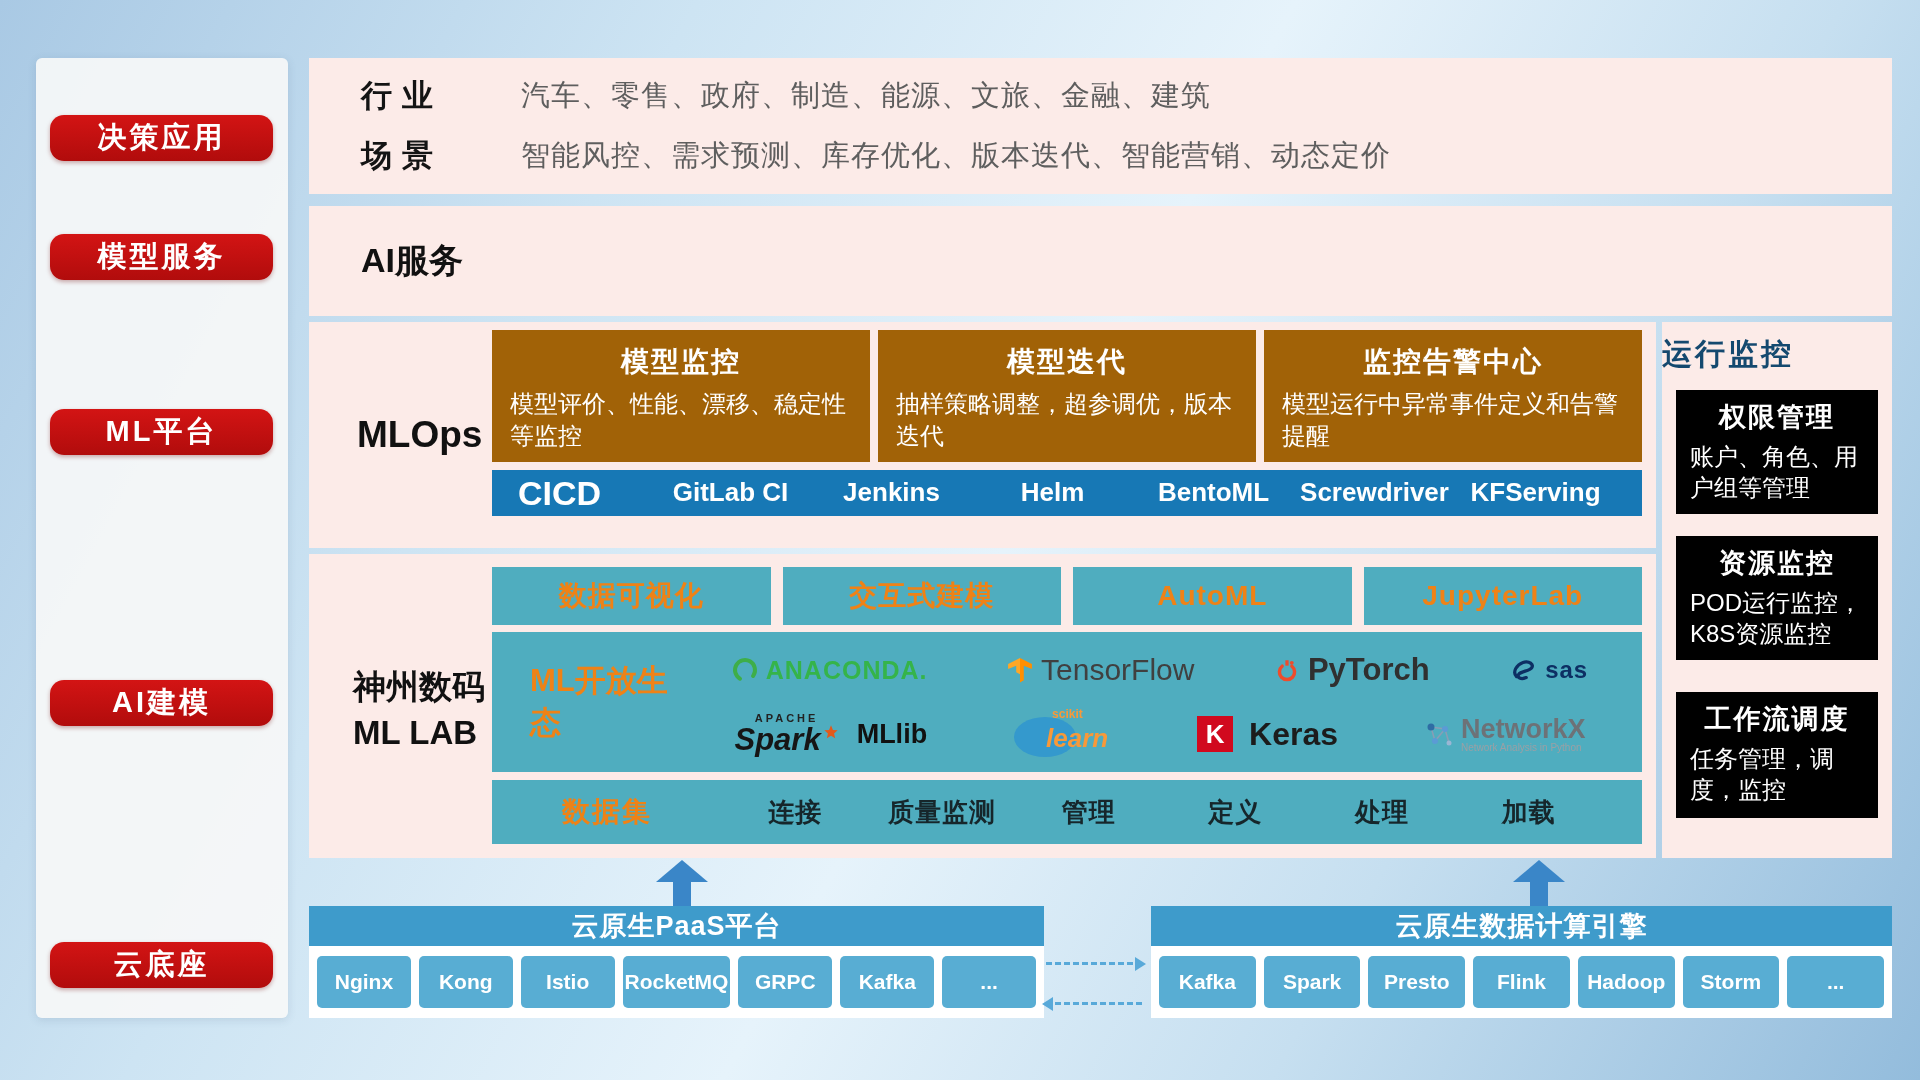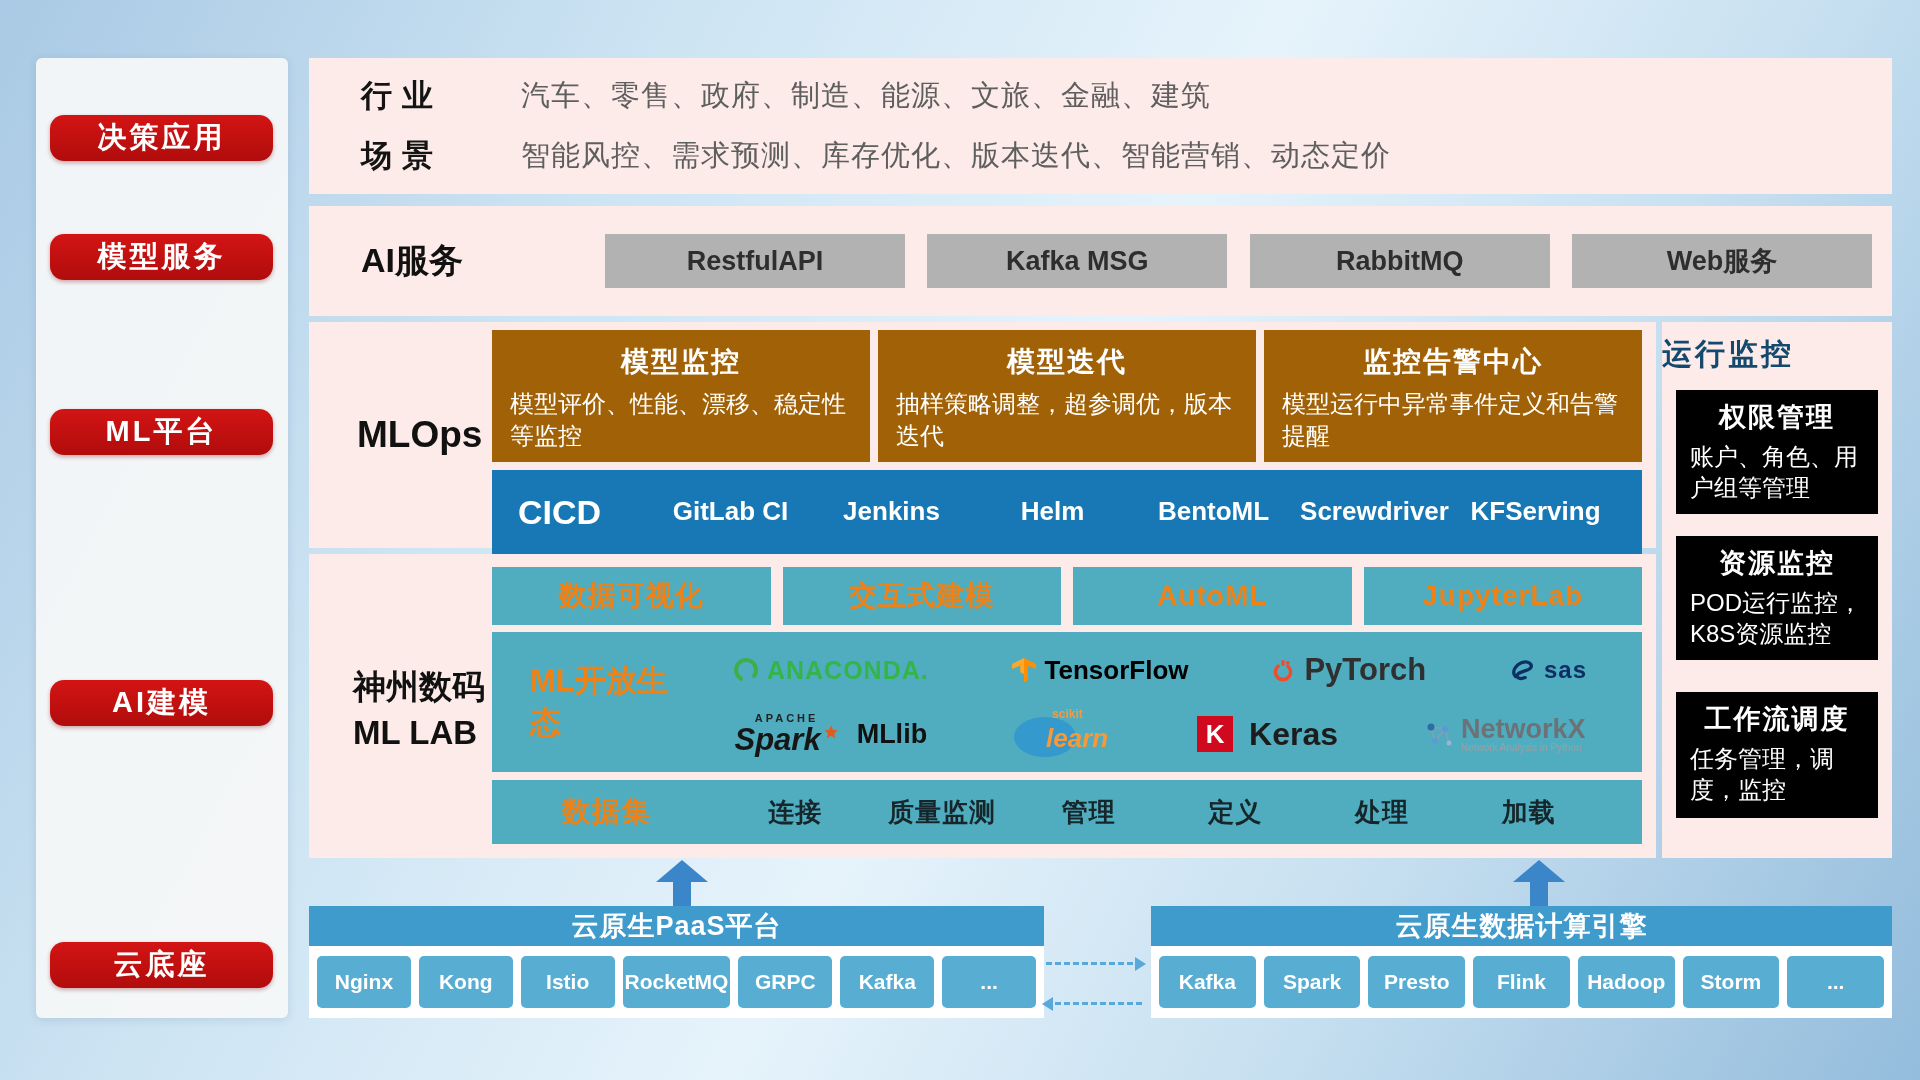--- a/index.html
+++ b/index.html
@@ -31,21 +31,21 @@
   .gray-btn { width:300px; height:54px; background:#b2b2b2; color:#2e2e2e; font-size:27px; font-weight:bold;
     display:flex; align-items:center; justify-content:center; }
 
   
   .band3 { left:309px; top:322px; width:1347px; height:226px; }
   .mlops-label { position:absolute; left:48px; top:50%; transform:translateY(-50%); font-size:37px; font-weight:bold; color:#111; }
   .cards { position:absolute; left:183px; right:14px; top:8px; height:132px; display:flex; gap:8px; }
   .bcard { flex:1; background:#a16207; color:#fff; }
   .bcard .t { text-align:center; font-size:28px; font-weight:bold; margin-top:13px; letter-spacing:2px; }
   .bcard .d { font-size:24px; margin:7px 18px 0; line-height:1.32; }
-  .cicd { position:absolute; left:183px; right:14px; top:148px; height:84px; background:#1778b5;
+  .cicd { position:absolute; left:183px; right:14px; top:148px; height:46px; background:#1778b5;
     display:flex; align-items:center; color:#fff; padding:0 26px; }
   .cicd .ct { font-size:34px; font-weight:bold; width:132px; }
   .cicd .it { flex:1; text-align:center; font-size:26px; font-weight:bold; line-height:1.05; }
 
   
   .monitor { left:1662px; top:322px; width:230px; height:536px; }
   .mon-title { margin-top:12px; font-size:30px; font-weight:bold; color:#14496f; letter-spacing:3px; }
   .mon-card { position:absolute; left:14px; width:202px; background:#000000; color:#fff; }
   .mon-card .t { text-align:center; font-size:27px; font-weight:bold; margin-top:9px; letter-spacing:2px; }
   .mon-card .d { font-size:24px; margin:6px 14px 0; line-height:1.3; }
@@ -55,21 +55,21 @@
   .lab-label { position:absolute; left:44px; top:110px; font-size:33px; font-weight:bold; color:#111; line-height:1.4; }
   .tools { position:absolute; left:183px; right:14px; top:13px; height:58px; display:flex; gap:12px; }
   .tool { flex:1; background:#4fadbf; color:#ef8216; font-size:28px; font-weight:bold;
     display:flex; align-items:center; justify-content:center; letter-spacing:1px; }
   .eco { position:absolute; left:183px; right:14px; top:78px; height:140px; background:#4fadbf; display:flex; align-items:center; }
   .eco-title { width:200px; padding-left:38px; color:#ef8216; font-size:31px; font-weight:bold; }
   .logo-rows { flex:1; display:flex; flex-direction:column; gap:4px; padding-right:14px; }
   .logo-row { display:flex; align-items:center; justify-content:space-around; height:60px; }
   .lg { display:flex; align-items:center; gap:8px; }
   .an-text { color:#35b44a; font-weight:800; font-size:25px; letter-spacing:1px; }
-  .tf-text { color:#000000; font-weight:700; font-size:26px; }
+  .tf-text { color:#404040; font-weight:400; font-size:30px; }
   .pt-text { color:#303030; font-weight:700; font-size:31px; }
   .sas-text { color:#0d2f63; font-weight:800; font-size:24px; letter-spacing:1px; }
   .spark-block { display:flex; flex-direction:column; align-items:center; line-height:1; }
   .apache { font-size:11px; letter-spacing:3px; color:#222; font-weight:bold; }
   .spark-word { font-size:31px; font-weight:800; font-style:italic; color:#161616; display:flex; align-items:flex-start; gap:2px; }
   .mllib { font-size:27px; font-weight:700; color:#111; margin-left:10px; }
   .keras-k { width:36px; height:36px; background:#d1091e; color:#fff; font-weight:800; font-size:26px;
     display:flex; align-items:center; justify-content:center; }
   .keras-word { font-size:32px; font-weight:700; color:#1c1c1c; margin-left:8px; }
   .nx-block { display:flex; flex-direction:column; line-height:1.05; }
@@ -126,26 +126,20 @@
       <span class="b1text">汽车、零售、政府、制造、能源、文旅、金融、建筑</span>
     </div>
     <div class="b1row">
       <span class="b1label">场景</span>
       <span class="b1text">智能风控、需求预测、库存优化、版本迭代、智能营销、动态定价</span>
     </div>
   </div>
 
   <div class="band band2">
     <span class="b2label">AI服务</span>
-    <div class="b2btns">
-      <div class="gray-btn">RestfulAPI</div>
-      <div class="gray-btn">Kafka MSG</div>
-      <div class="gray-btn">RabbitMQ</div>
-      <div class="gray-btn">Web服务</div>
-    </div>
   </div>
 
   <div class="band band3">
     <div class="mlops-label">MLOps</div>
     <div class="cards">
       <div class="bcard">
         <div class="t">模型监控</div>
         <div class="d">模型评价、性能、漂移、稳定性等监控</div>
       </div>
       <div class="bcard">

